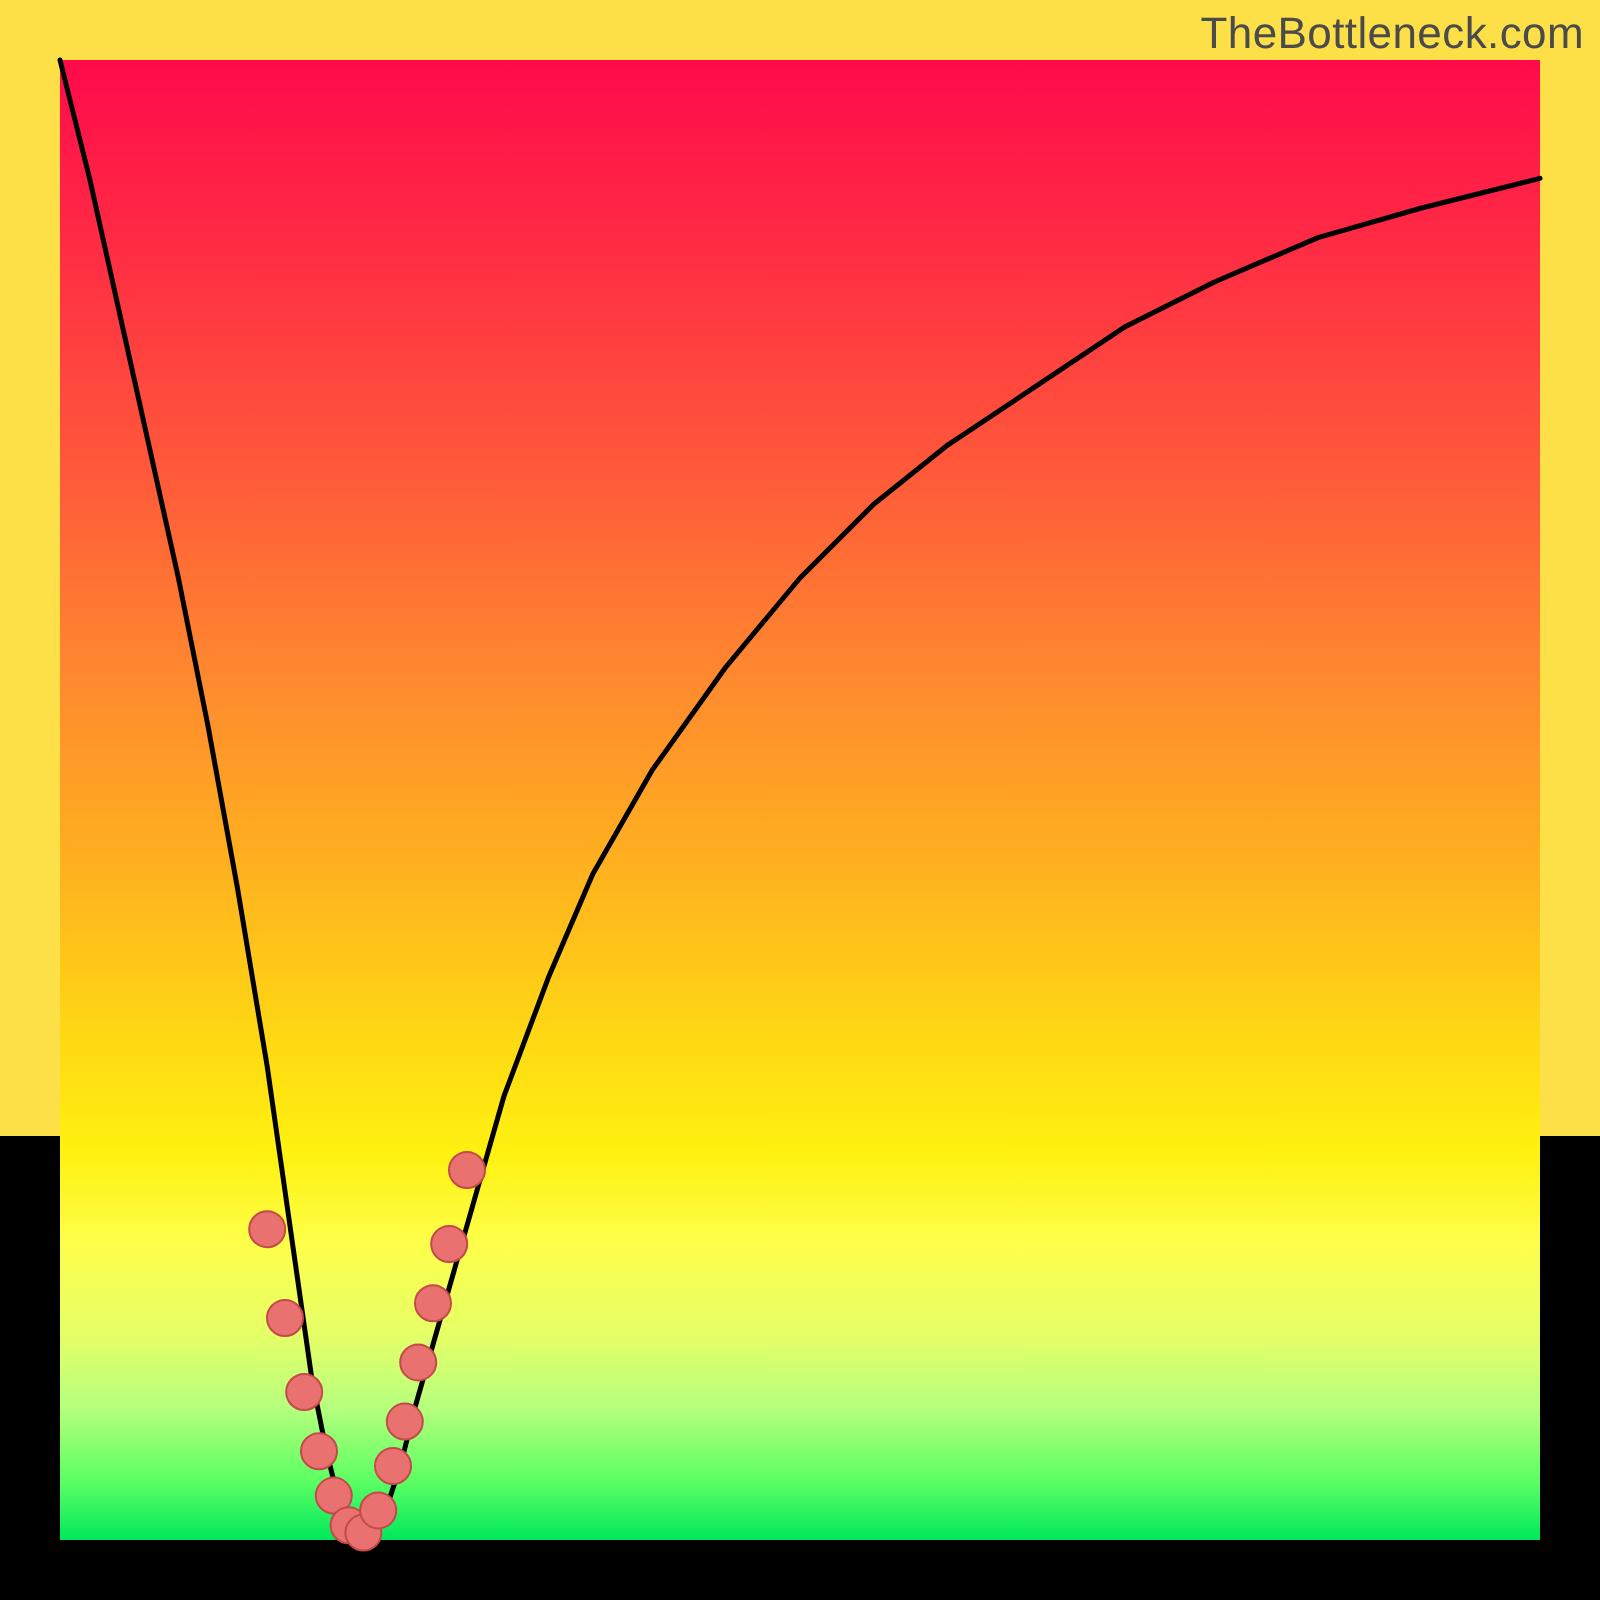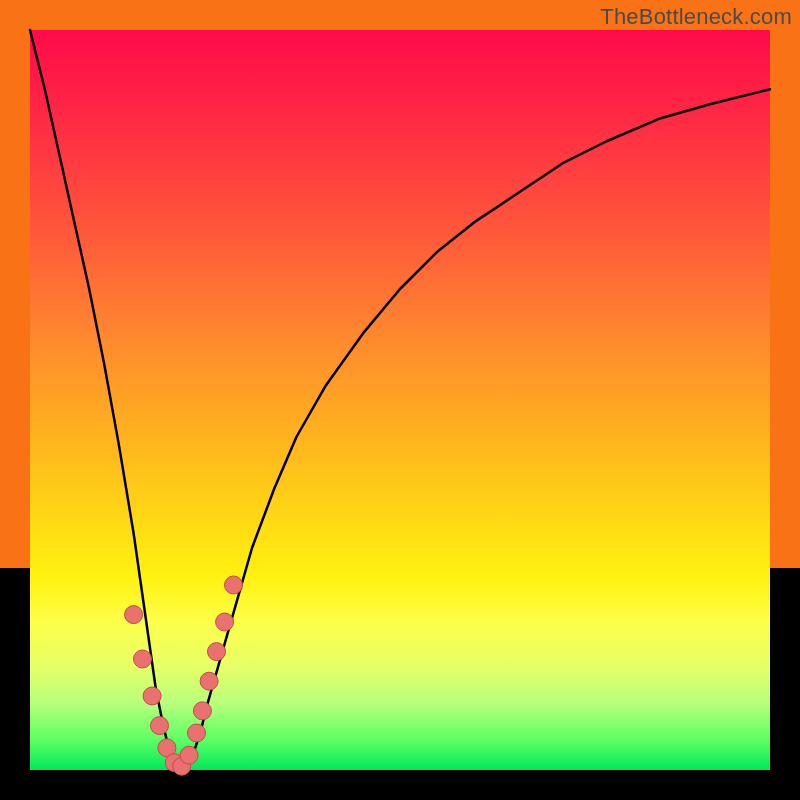--- a/index.html
+++ b/index.html
@@ -10,21 +10,21 @@
     overflow: hidden;
     background: #000;
     font-family: Arial, Helvetica, sans-serif;
   }
   .frame {
     position: absolute;
     left: 0;
     top: 0;
     width: 800px;
     height: 568px;
-    background: #f97316;
+    background: #fde047;
   }
   .plot {
     position: absolute;
     left: 30px;
     top: 30px;
     width: 740px;
     height: 740px;
     
     background: linear-gradient(
       to bottom,

